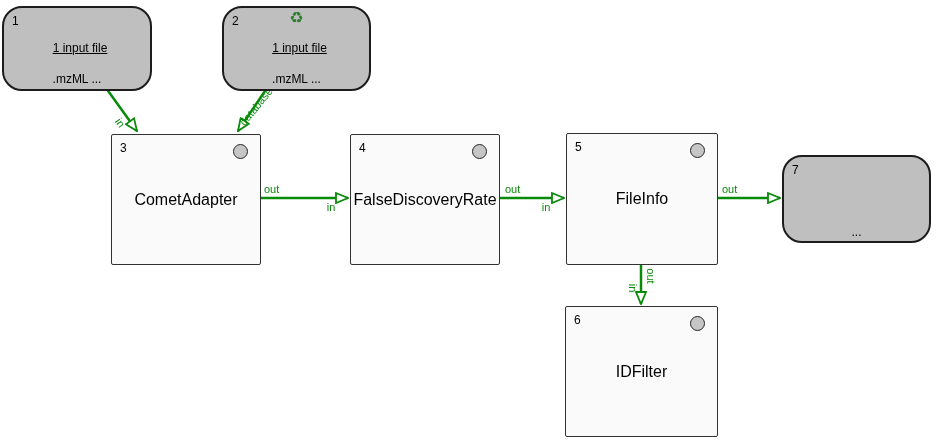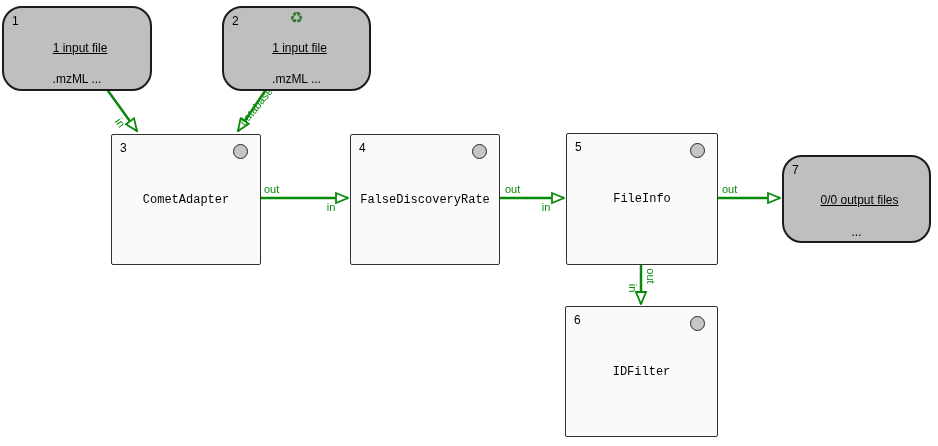--- a/index.html
+++ b/index.html
@@ -55,22 +55,21 @@
     background: #c6c6c6;
     border: 1.5px solid #262626;
     box-sizing: border-box;
   }
   .tool-label {
     position: absolute;
     inset: 0;
     display: flex;
     align-items: center;
     justify-content: center;
-    font-size: 12px;
-    font-family: Liberation Mono, monospace;
+    font-size: 16px;
   }
   .ftitle {
     position: absolute;
     top: 33px; left: 6px; right: 0;
     text-align: center;
     font-size: 12px;
     text-decoration: underline;
   }
   .fsub {
     position: absolute;
@@ -153,17 +152,16 @@
   </div>
 
   <div class="node tool" style="left:565px; top:306px; width:153px; height:131px;">
     <span class="num">6</span>
     <span class="status-circle"></span>
     <span class="tool-label">IDFilter</span>
   </div>
 
   <div class="node file" style="left:782px; top:155px; width:149px; height:88px;">
     <span class="num">7</span>
-    <span class="ftitle" style="top:36px;">0/0 output files</span>
     <span class="fsub" style="top:68px;">...</span>
   </div>
 
 </div>
 
 </body></html>

